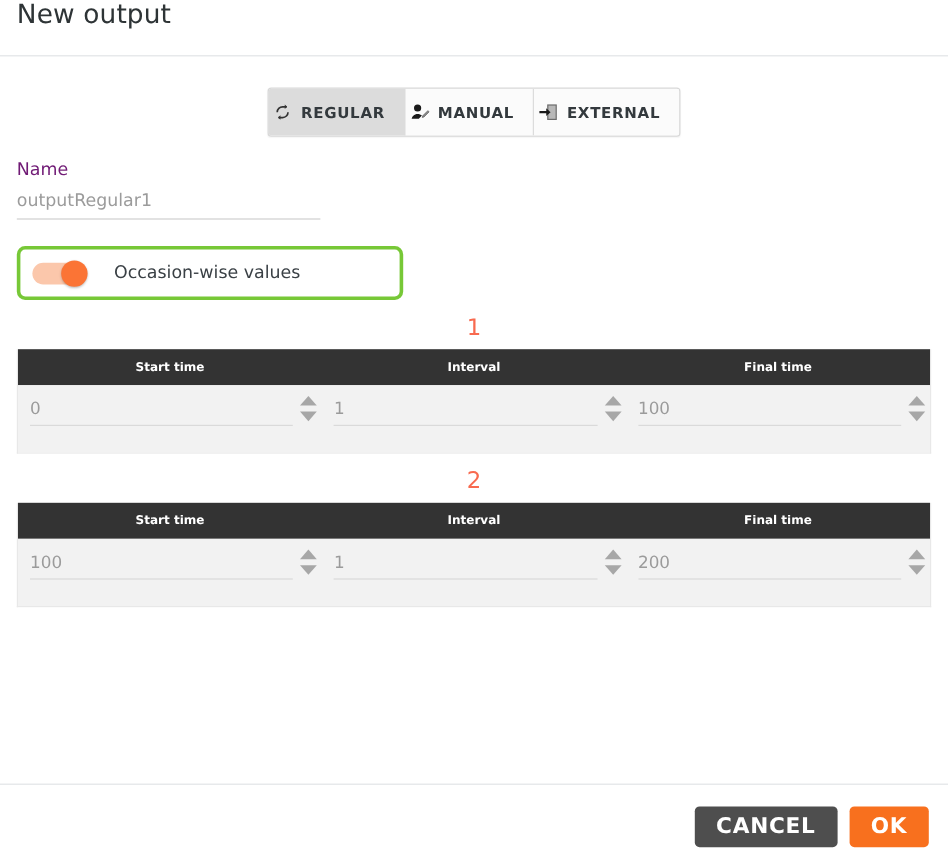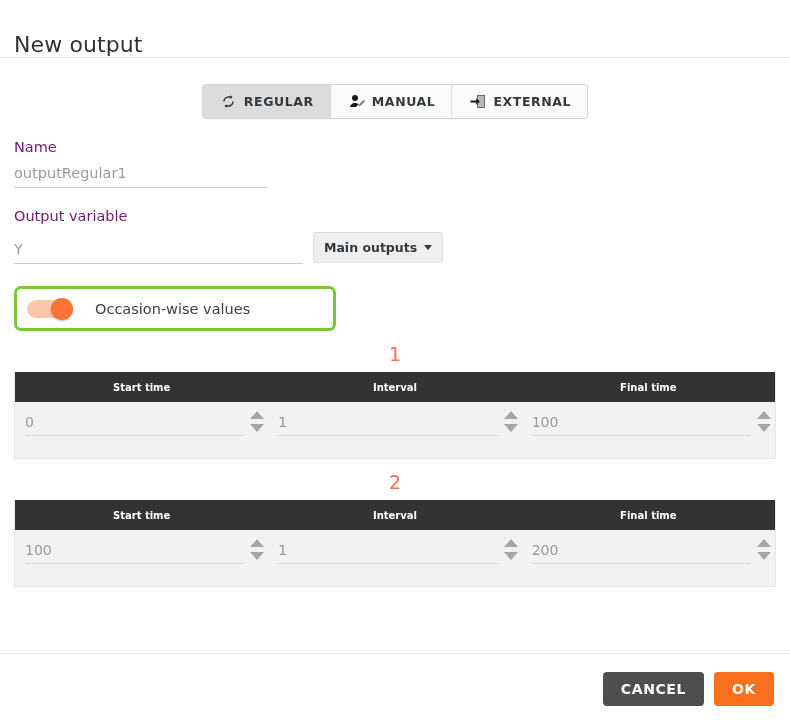--- a/index.html
+++ b/index.html
@@ -9,24 +9,24 @@
     height: 723px;
     background: #ffffff;
     font-family: "DejaVu Sans", "Liberation Sans", sans-serif;
     color: #333a40;
     overflow: hidden;
     position: relative;
   }
 
   
   .dialog-header {
-    height: 58px;
+    height: 47px;
     border-bottom: 1px solid #e2e4e6;
     display: flex;
-    align-items: flex-end;
+    align-items: flex-start;
     padding: 0 14px;
   }
   .dialog-title {
     font-size: 22px;
     font-weight: 400;
     color: #2e3436;
     letter-spacing: 0.1px;
   }
 
   
@@ -46,29 +46,29 @@
     border: 1px solid #d8d8d8;
     border-radius: 3px;
     overflow: hidden;
     background: #fafafa;
     box-shadow: 0 1px 1px rgba(0,0,0,.04);
   }
   .tab {
     display: flex;
     align-items: center;
     gap: 7px;
-    padding: 8px 16px 8px 18px;
+    padding: 8px 16px 8px 4px;
     font-size: 12.5px;
     font-weight: bold;
     letter-spacing: 0.6px;
     color: #33393d;
     background: #fbfbfb;
     border-right: 1px solid #dcdcdc;
     cursor: pointer;
-    height: 33px;
+    height: 39px;
     white-space: nowrap;
   }
   .tab:last-child { border-right: none; }
   .tab.active { background: #dcdcdc; }
   .tab-icon {
     display: inline-flex;
     width: 16px;
     height: 16px;
     align-items: center;
     justify-content: center;
@@ -244,21 +244,21 @@
     align-items: center;
     justify-content: flex-end;
     gap: 10px;
     padding: 0 16px;
     background: #ffffff;
   }
   .btn {
     border: none;
     border-radius: 4px;
     font-family: inherit;
-    font-size: 14px;
+    font-size: 18px;
     font-weight: bold;
     letter-spacing: 0.6px;
     color: #ffffff;
     cursor: pointer;
     height: 34px;
     padding: 0 18px;
   }
   .btn-cancel { background: #4e4e4e; }
   .btn-ok { background: #f8701e; min-width: 42px; }
 </style>
@@ -311,30 +311,20 @@
     </div>
   </div>
 
   <div class="field-block">
     <div class="field-label">Name</div>
     <div class="field-row">
       <input class="text-input name-input" type="text" value="outputRegular1" style="">
     </div>
   </div>
 
-  <div class="field-block">
-    <div class="field-label">Output variable</div>
-    <div class="field-row">
-      <input class="text-input outvar-input" type="text" value="Y" style="">
-      <div class="dropdown-btn">
-        <span>Main outputs</span>
-        <span class="caret"></span>
-      </div>
-    </div>
-  </div>
 
   <div class="toggle-highlight">
     <div class="toggle-row">
       <span class="switch">
         <span class="track"></span>
         <span class="knob"></span>
       </span>
       <span class="toggle-label">Occasion-wise values</span>
     </div>
   </div>

